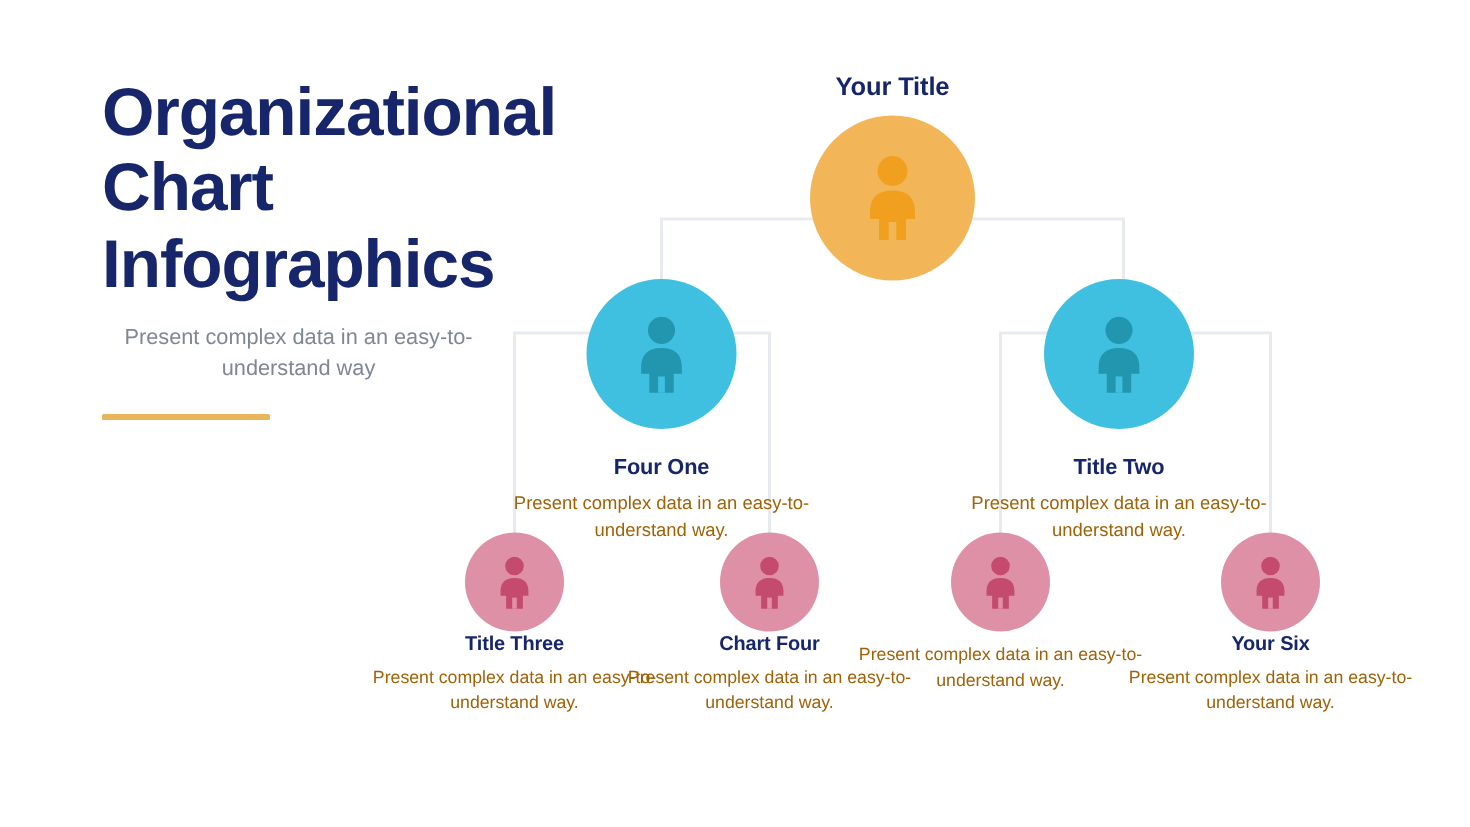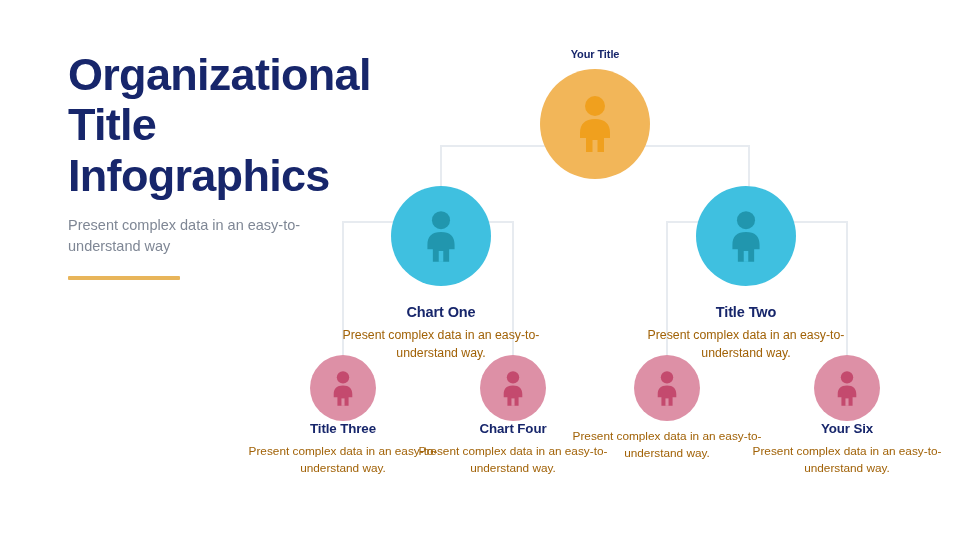--- a/index.html
+++ b/index.html
@@ -36,20 +36,21 @@
     letter-spacing: -0.7px;
     margin: 0;
   }
   .subtitle {
     margin: 14px 0 0 0;
     font-size: 14.5px;
     line-height: 1.42;
     color: #7f8795;
     font-weight: 400;
     max-width: 262px;
+    text-align: center;
   }
   .accent-bar {
     margin-top: 20px;
     width: 112px;
     height: 4px;
     background: #e8b55a;
     border-radius: 1px;
   }
 
   
@@ -84,21 +85,21 @@
     font-weight: 400;
   }
 
   
   .node-top {
     left: 495px;
     top: 48px;
     width: 200px;
   }
   .node-top .node-title {
-    font-size: 11px;
+    font-size: 17px;
     margin-bottom: 9px;
   }
   .node-top .circle {
     width: 110px;
     height: 110px;
     background: #f2b659;
   }
 
   
   .node-l2 {
@@ -144,21 +145,21 @@
   .node-l3-d { left: 752px; top: 355px; }
 
   .person-svg { display: block; }
 </style>
 </head>
 <body>
 
 <div id="slide">
 
   <div class="heading-block">
-    <h1 class="main-title">Organizational Title Infographics</h1>
+    <h1 class="main-title">Organizational Chart Infographics</h1>
     <p class="subtitle">Present complex data in an easy-to-understand way</p>
     <div class="accent-bar"></div>
   </div>
 
   <svg class="connectors" width="980" height="551" viewBox="0 0 980 551">
     <g stroke="#e7ebf0" stroke-width="2" fill="none" stroke-linecap="butt">
 
       <path d="M441,236 L441,146 L749,146 L749,236"></path>
 
       <path d="M343,393 L343,222 L513,222 L513,393"></path>
@@ -179,21 +180,21 @@
   </div>
 
   <div class="node node-l2 node-l2-a">
     <div class="circle">
       <svg class="person-svg" width="38" height="51" viewBox="0 0 42 56">
         <circle cx="21" cy="10" r="10" fill="#2196ae"></circle>
         <path d="M21,23 C31,23 36,28 36,37 L36,42 L30,42 L30,56 L12,56 L12,42 L6,42 L6,37 C6,28 11,23 21,23 Z" fill="#2196ae"></path>
         <rect x="18.5" y="44" width="5" height="12" fill="#3fc0e0"></rect>
       </svg>
     </div>
-    <div class="node-title">Chart One</div>
+    <div class="node-title">Four One</div>
     <div class="node-desc">Present complex data in an easy-to-understand way.</div>
   </div>
 
   <div class="node node-l2 node-l2-b">
     <div class="circle">
       <svg class="person-svg" width="38" height="51" viewBox="0 0 42 56">
         <circle cx="21" cy="10" r="10" fill="#2196ae"></circle>
         <path d="M21,23 C31,23 36,28 36,37 L36,42 L30,42 L30,56 L12,56 L12,42 L6,42 L6,37 C6,28 11,23 21,23 Z" fill="#2196ae"></path>
         <rect x="18.5" y="44" width="5" height="12" fill="#3fc0e0"></rect>
       </svg>

